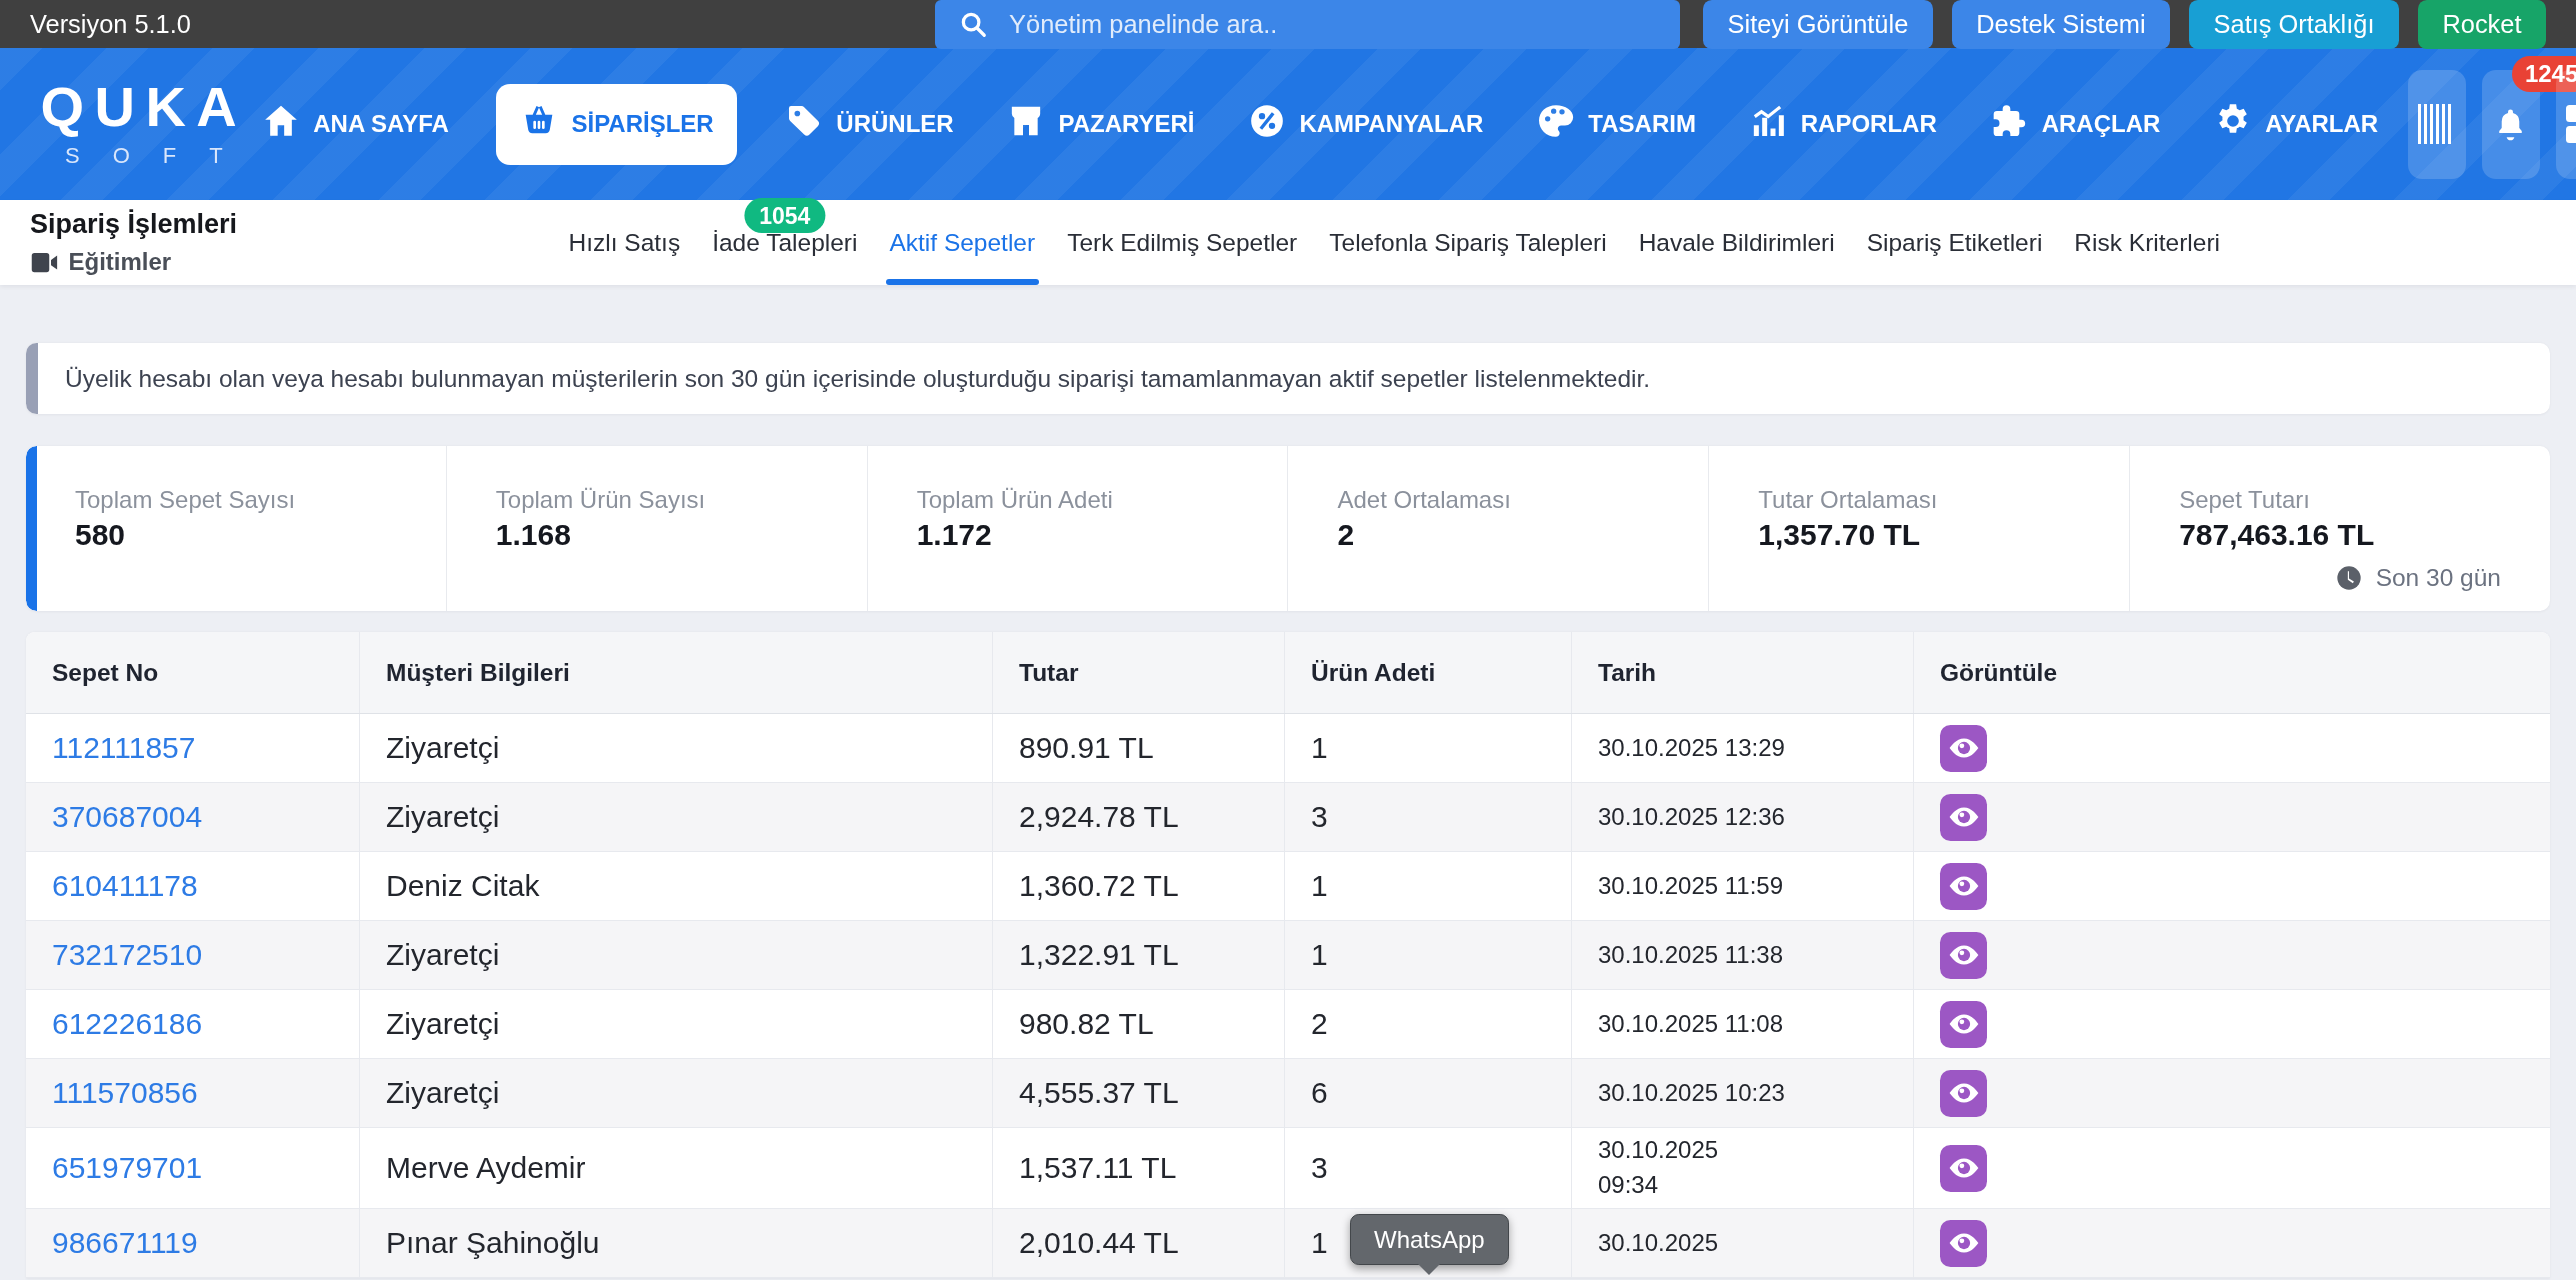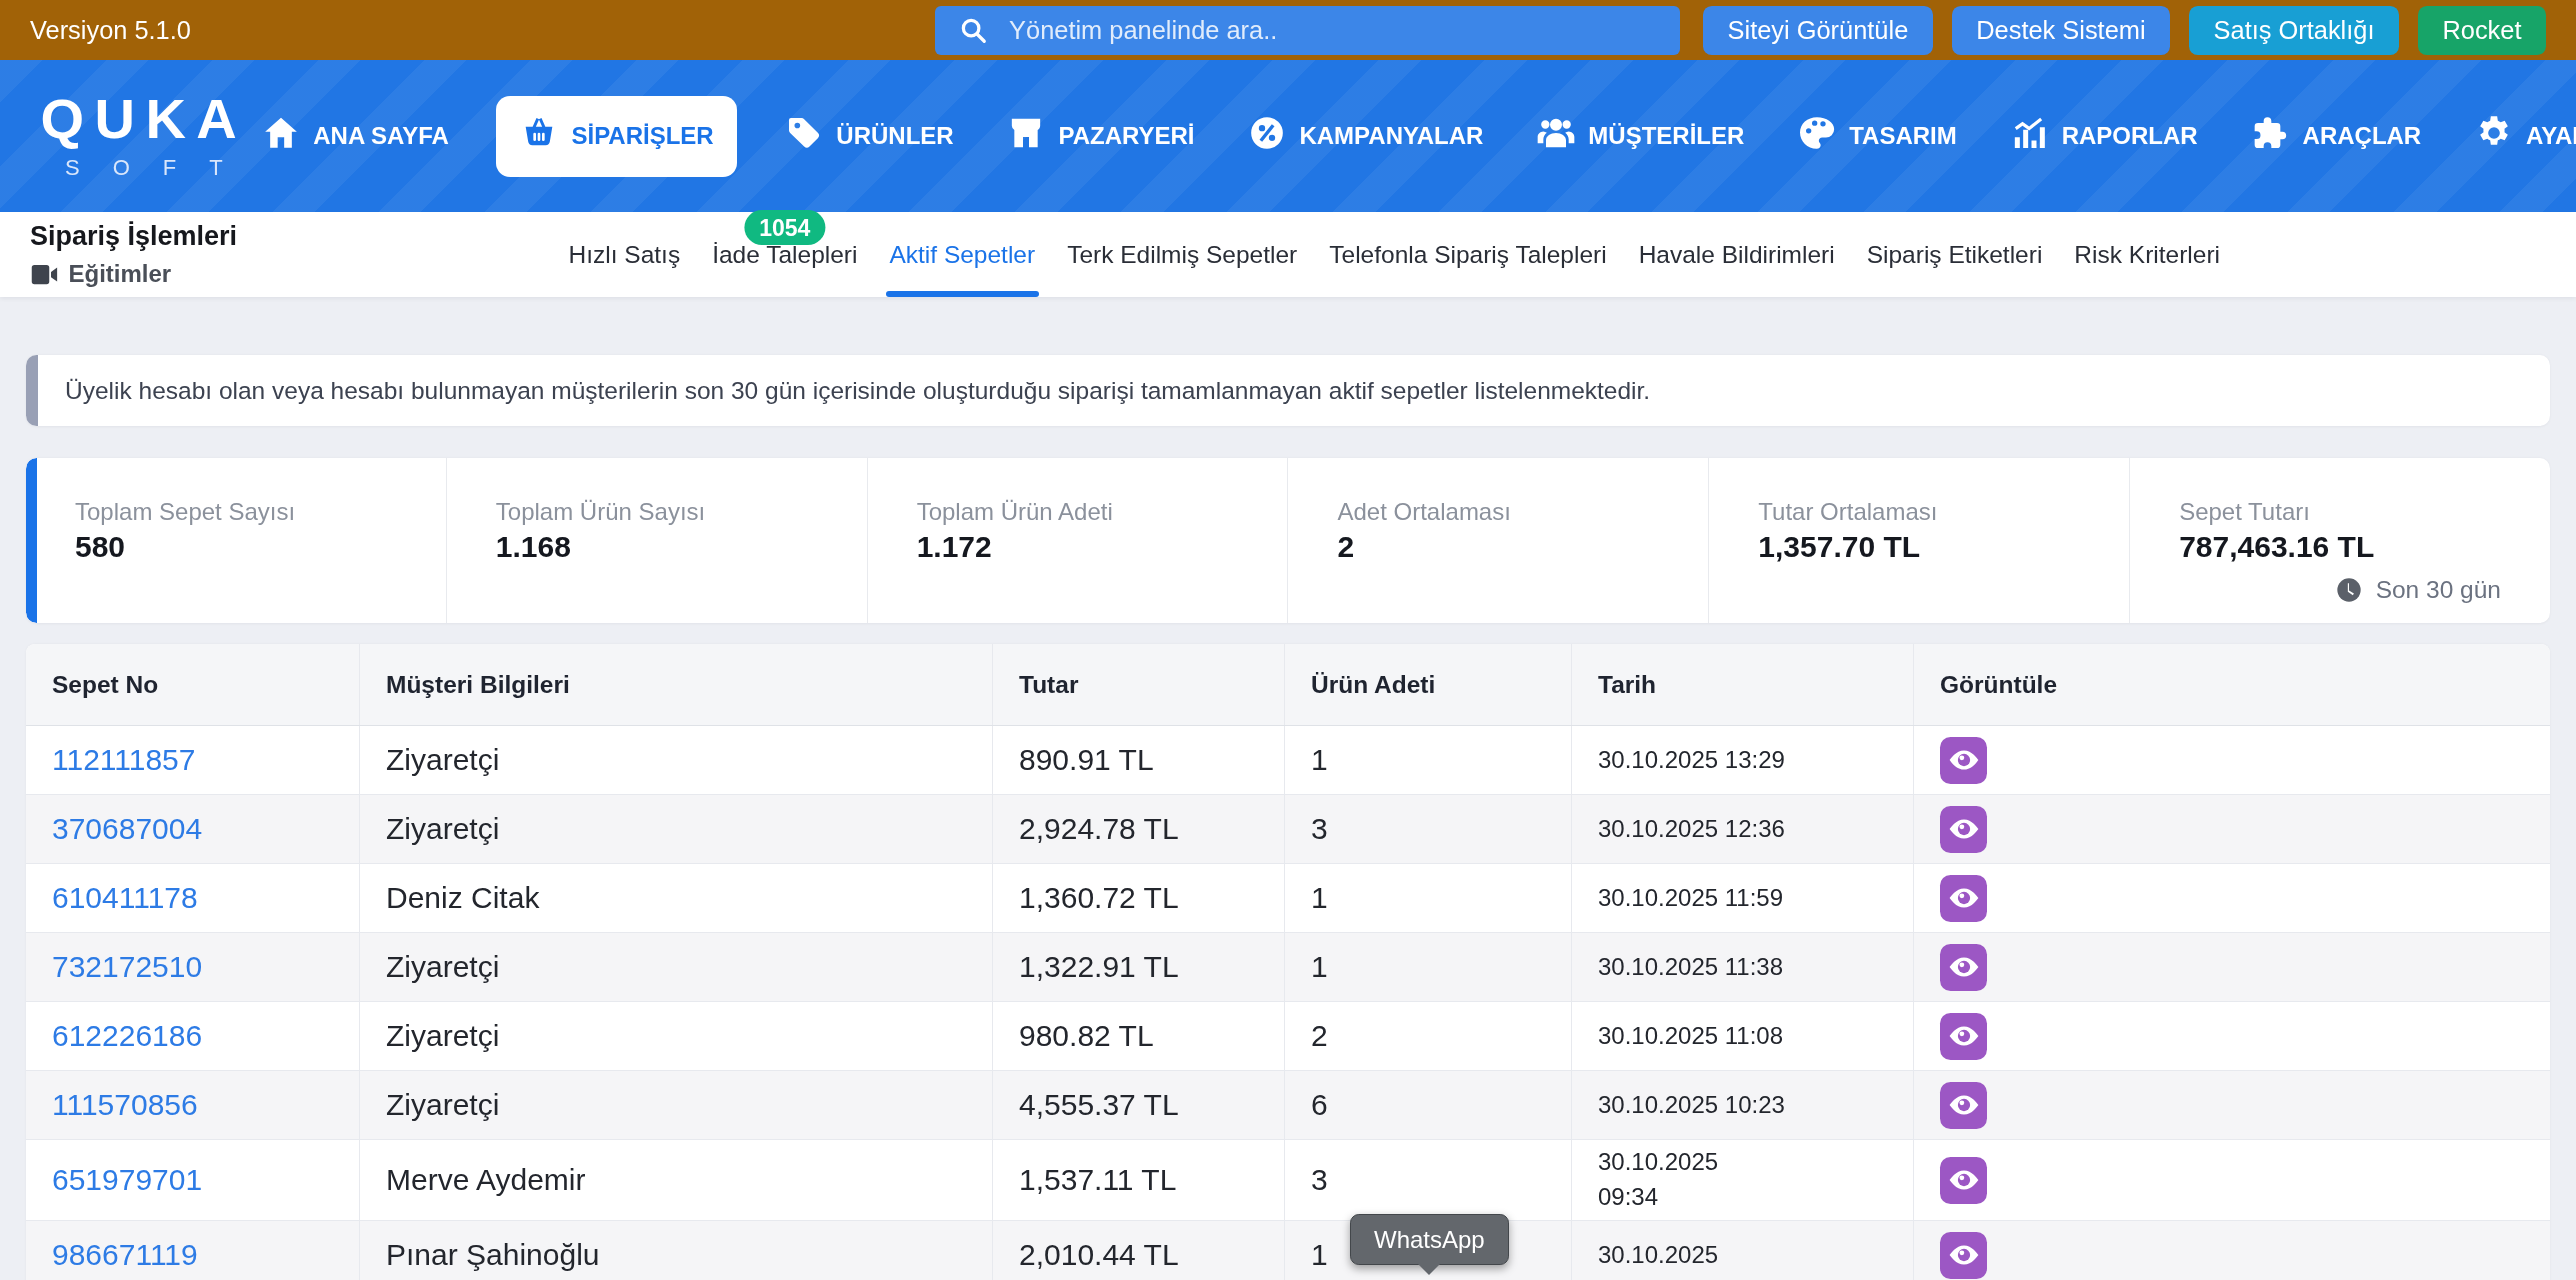--- a/index.html
+++ b/index.html
@@ -1,21 +1,21 @@
 <!DOCTYPE html>
 <html lang="tr" style="font-size:14px"><head>
 <meta charset="utf-8">
 <style>
   * { box-sizing: border-box; margin: 0; padding: 0; }
   html,body { width:2576px; height:1281px; overflow:hidden; }
   body { font-family:"Liberation Sans", sans-serif; background:#edeff4; color:#23262d; }
   .page { position:relative; width:2576px; height:1281px; overflow:hidden; }
 
   
-  .topbar { height:60px; background:#a16207; display:flex; align-items:center; padding:0 30px; gap:23px; }
+  .topbar { height:48px; background:#404040; display:flex; align-items:center; padding:0 30px; gap:23px; }
   .version { color:#fff; font-size:25.4px; white-space:nowrap; }
   .search { margin-left:auto; width:745px; height:49px; background:#3c86e8; border-radius:6px;
             display:flex; align-items:center; padding:0 23px; gap:21px; }
   .search svg { flex:0 0 auto; }
   .search input { flex:1; background:transparent; border:none; outline:none; color:#fff; font-size:25.4px;
                   font-family:"Liberation Sans",sans-serif; }
   .search input::placeholder { color:#eaf2fd; opacity:.95; }
   .topbtns { display:flex; gap:19px; }
   .tbtn { border:none; cursor:pointer; color:#fff; font-size:25.4px; font-family:"Liberation Sans",sans-serif;
           background:#3c86e8; border-radius:8.8px; padding:0 24.5px; height:49px; white-space:nowrap; }
@@ -175,28 +175,20 @@
         <span>
           <svg viewBox="0 0 24 24">
               <path fill-rule="evenodd" d="M12 2.5a9.5 9.5 0 100 19 9.5 9.5 0 000-19zM9 7.2a1.9 1.9 0 110 3.8 1.9 1.9 0 010-3.8zm6 5.8a1.9 1.9 0 110 3.8 1.9 1.9 0 010-3.8zM14.9 6.8l1.6 1.2-7.4 9.3-1.6-1.2z"></path>
             </svg>
         </span>
         <span>KAMPANYALAR</span>
       </div>
       <div class="nav-item">
         <span>
           <svg viewBox="0 0 24 24">
-              <path d="M12 10.6a3.6 3.6 0 100-7.2 3.6 3.6 0 000 7.2zM5.6 9.4a2.5 2.5 0 100-5 2.5 2.5 0 000 5zm12.8 0a2.5 2.5 0 100-5 2.5 2.5 0 000 5zM12 12c-3.3 0-6 1.9-6 4.3v4.2h12v-4.2c0-2.4-2.7-4.3-6-4.3zm-7.6-.9C2.4 11.3 1 12.6 1 14.2v3.9h3.4v-2.3c0-1.6.8-3 2.1-4a6.5 6.5 0 00-2.1-.7zm15.2 0c-.8.1-1.5.3-2.1.7 1.3 1 2.1 2.4 2.1 4v2.3H23v-3.9c0-1.6-1.4-2.9-3.4-3.1z"></path>
-            </svg>
-        </span>
-        <span>MÜŞTERİLER</span>
-      </div>
-      <div class="nav-item">
-        <span>
-          <svg viewBox="0 0 24 24">
               <path fill-rule="evenodd" d="M12 2.5C6.2 2.5 1.8 6.4 1.8 11.7c0 5.2 4.4 9.8 10 9.8 1.4 0 2.4-1 2.4-2.1 0-.6-.2-1-.6-1.5-.3-.4-.5-.8-.5-1.3 0-1 .8-1.9 2-1.9h2.2a4.9 4.9 0 005-4.9c0-4.3-4.6-7.3-10.3-7.3zM7 12.3a1.6 1.6 0 110-3.2 1.6 1.6 0 010 3.2zm3.6-4.6a1.6 1.6 0 110-3.2 1.6 1.6 0 010 3.2zm5 .4a1.6 1.6 0 110-3.2 1.6 1.6 0 010 3.2z"></path>
             </svg>
         </span>
         <span>TASARIM</span>
       </div>
       <div class="nav-item">
         <span>
           <svg viewBox="0 0 24 24">
               <path d="M3.5 21v-6.5h3V21zm5 0V10h3v11zm5 0v-4.5h3V21zm5 0V8.5h3V21z"></path>
           <path d="M3.5 8.6l4.6-3.4 4 2.9 6.6-5.3 1.2 1.5-7.8 6.2-4-2.9-3.5 2.6z"></path>

